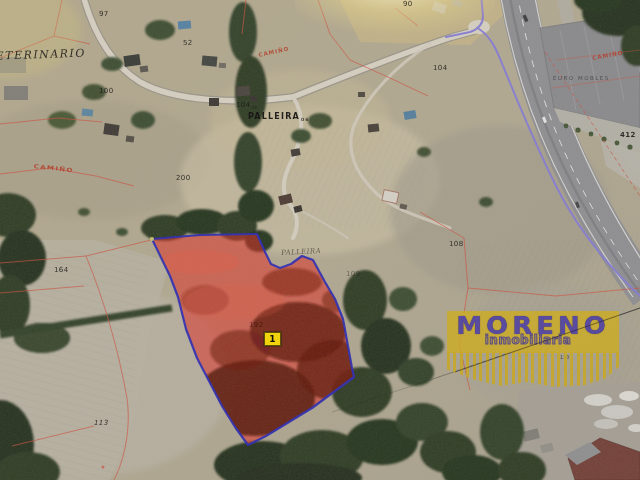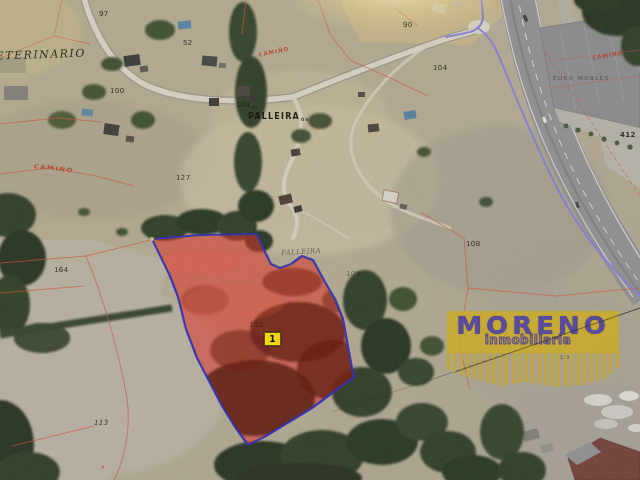--- a/index.html
+++ b/index.html
@@ -266,33 +266,33 @@
 
     <ellipse cx="395" cy="2" rx="100" ry="42" fill="url(#flare)"></ellipse>
     <ellipse cx="6" cy="30" rx="75" ry="48" fill="#d8c878" opacity=".28" filter="url(#b2)"></ellipse>
     <rect width="640" height="480" filter="url(#grain)" opacity=".16"></rect>
   </svg>
 
   <div class="layer">
     <div class="lbl lbl-serif" style="left:-14px;top:50px;font-size:11px;letter-spacing:1.5px;transform:rotate(-2deg);">VETERINARIO</div>
     <div class="lbl" style="left:99px;top:10px;">97</div>
     <div class="lbl" style="left:183px;top:39px;">52</div>
-    <div class="lbl" style="left:110px;top:87px;">100</div>
-    <div class="lbl" style="left:403px;top:0px;margin-top:21px;">90</div>
+    <div class="lbl" style="left:99px;top:87px;">100</div>
+    <div class="lbl" style="left:403px;top:0px;">90</div>
     <div class="lbl" style="left:236px;top:101px;">
       <span>104</span><span class="sheet">06</span>
     </div>
     <div class="lbl lbl-place" style="left:248px;top:112px;">
       <span>PALLEIRA</span><span class="sheet">06</span>
     </div>
     <div class="lbl" style="left:433px;top:64px;">104</div>
-    <div class="lbl" style="left:176px;top:174px;">127</div>
+    <div class="lbl" style="left:176px;top:174px;">200</div>
     <div class="lbl lbl-serif lbl-faint" style="left:281px;top:249px;font-size:7px;transform:rotate(-3deg);color:#1c1410;">PALLEIRA</div>
     <div class="lbl lbl-faint" style="left:346px;top:258px;margin-top:12px;">109</div>
-    <div class="lbl" style="left:466px;top:240px;">108</div>
+    <div class="lbl" style="left:449px;top:240px;">108</div>
     <div class="lbl" style="left:620px;top:131px;font-weight:bold;">412</div>
     <div class="lbl" style="left:54px;top:266px;">164</div>
     <div class="lbl lbl-faint" style="left:249px;top:321px;color:#2a0502;">192</div>
     <div class="lbl" style="left:94px;top:419px;font-style:italic;">113</div>
     <div class="lbl lbl-tiny" style="left:560px;top:354px;color:#4a4636;">130</div>
     <div class="lbl lbl-tiny" style="left:553px;top:75px;font-size:5.5px;letter-spacing:1.5px;color:#45454a;opacity:.85;">EURO MOBLES</div>
     <div class="lbl lbl-road" style="left:258px;top:52px;transform:rotate(-12deg);">CAMIÑO</div>
     <div class="lbl lbl-road" style="left:592px;top:55px;transform:rotate(-10deg);">CAMIÑO</div>
     <div class="lbl lbl-road" style="left:34px;top:163px;transform:rotate(6deg) scaleX(1.3);">CAMIÑO</div>
 

